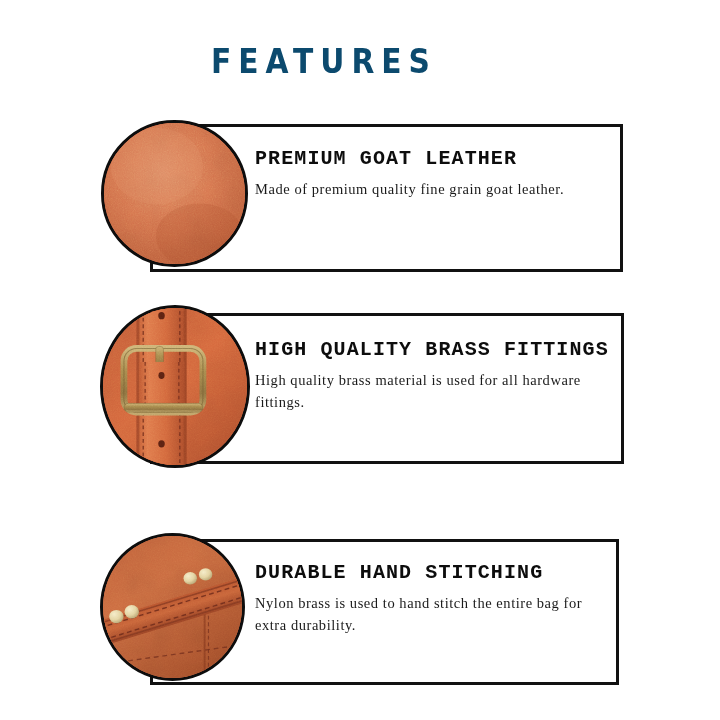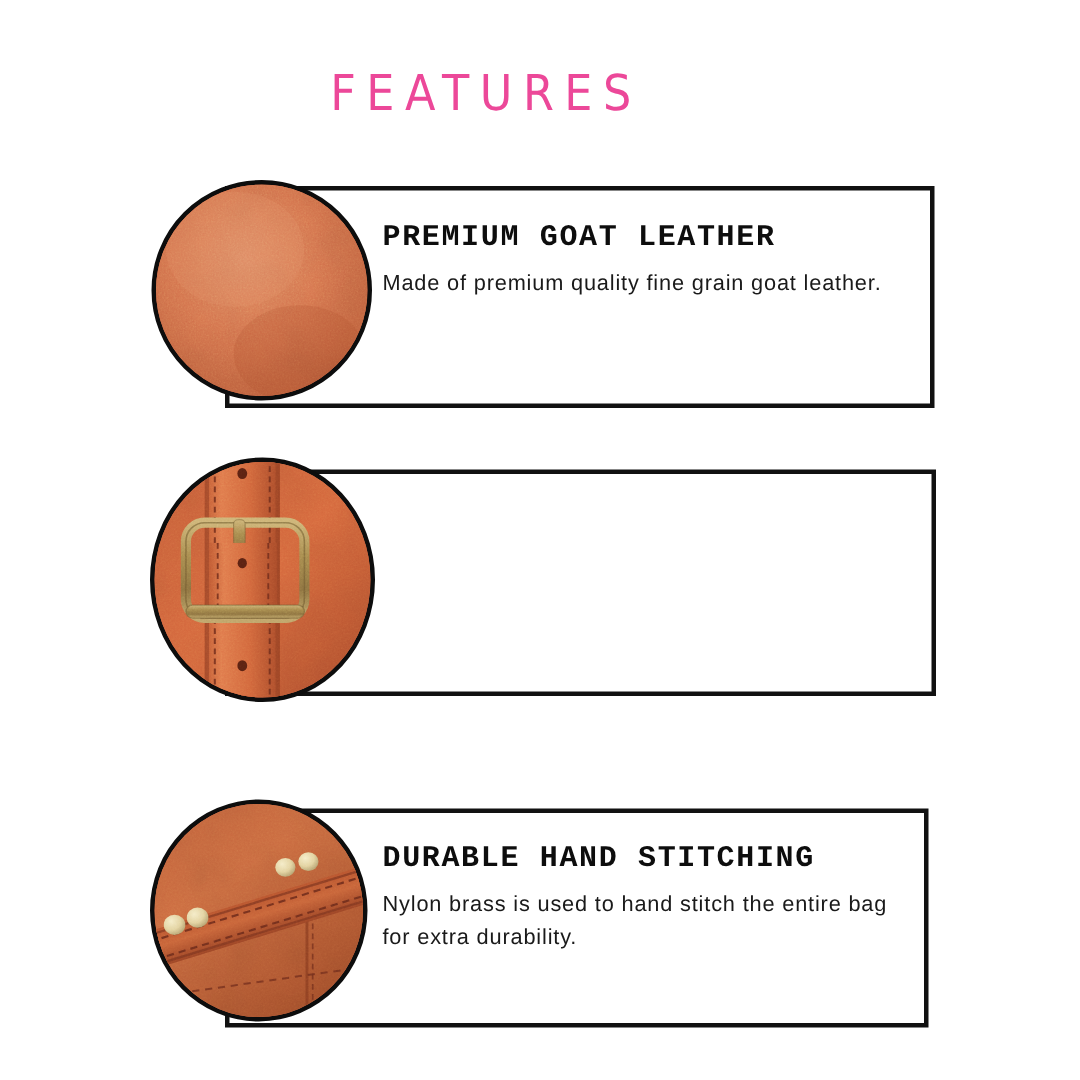--- a/index.html
+++ b/index.html
@@ -24,23 +24,23 @@
   }
 
   
   .title {
     position: absolute;
     left: 0;
     top: 42px;
     width: 648px;
     text-align: center;
     font-size: 33px;
-    font-weight: 400;
+    font-weight: 700;
     letter-spacing: 7px;
-    color: #ec4899;
+    color: #0c4a6e;
     font-family: "DejaVu Sans", sans-serif;
     font-stretch: condensed;
   }
 
   
   .feature {
     position: absolute;
     left: 0;
     width: 720px;
   }
@@ -69,21 +69,21 @@
   .feature-heading {
     font-family: Liberation Mono, monospace;
     font-size: 20px;
     font-weight: 700;
     letter-spacing: 1.1px;
     color: #0d0d0d;
     margin: 0 0 9px 0;
     white-space: nowrap;
   }
   .feature-body {
-    font-family: Liberation Sans, sans-serif;
+    font-family: Liberation Serif, serif;
     font-size: 14.5px;
     font-weight: 400;
     letter-spacing: 0.55px;
     line-height: 1.5;
     color: #1a1a1a;
     margin: 0;
     max-width: 340px;
   }
 
   
@@ -144,20 +144,24 @@
         <rect width="147" height="147" filter="url(#grain1)" opacity="0.75" style="mix-blend-mode:overlay"></rect>
         <ellipse cx="55" cy="45" rx="48" ry="40" fill="#e89a72" opacity="0.22"></ellipse>
         <ellipse cx="100" cy="118" rx="46" ry="34" fill="#a8492a" opacity="0.2"></ellipse>
       </svg>
     </div>
   </div>
 
   <div class="feature feature-2">
     <div class="panel"></div>
 
+    <div class="text-block">
+      <p class="feature-heading">HIGH QUALITY BRASS FITTINGS</p>
+      <p class="feature-body">High quality brass material is used for all hardware fittings.</p>
+    </div>
 
     <div class="circle">
       <svg viewBox="0 0 150 163" preserveAspectRatio="xMidYMid slice">
         <defs>
           <linearGradient id="lg2" x1="0" y1="0" x2="1" y2="1">
             <stop offset="0%" stop-color="#c9603a"></stop>
             <stop offset="50%" stop-color="#d96a3e"></stop>
             <stop offset="100%" stop-color="#b04e2c"></stop>
           </linearGradient>
           <linearGradient id="strap2" x1="0" y1="0" x2="1" y2="0">

